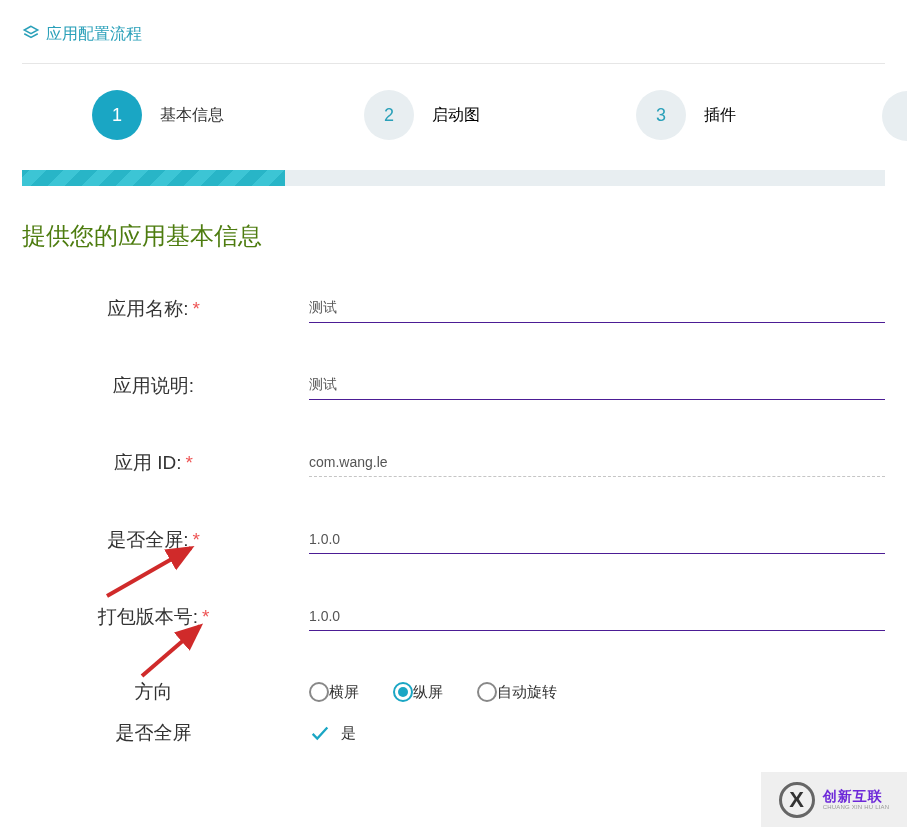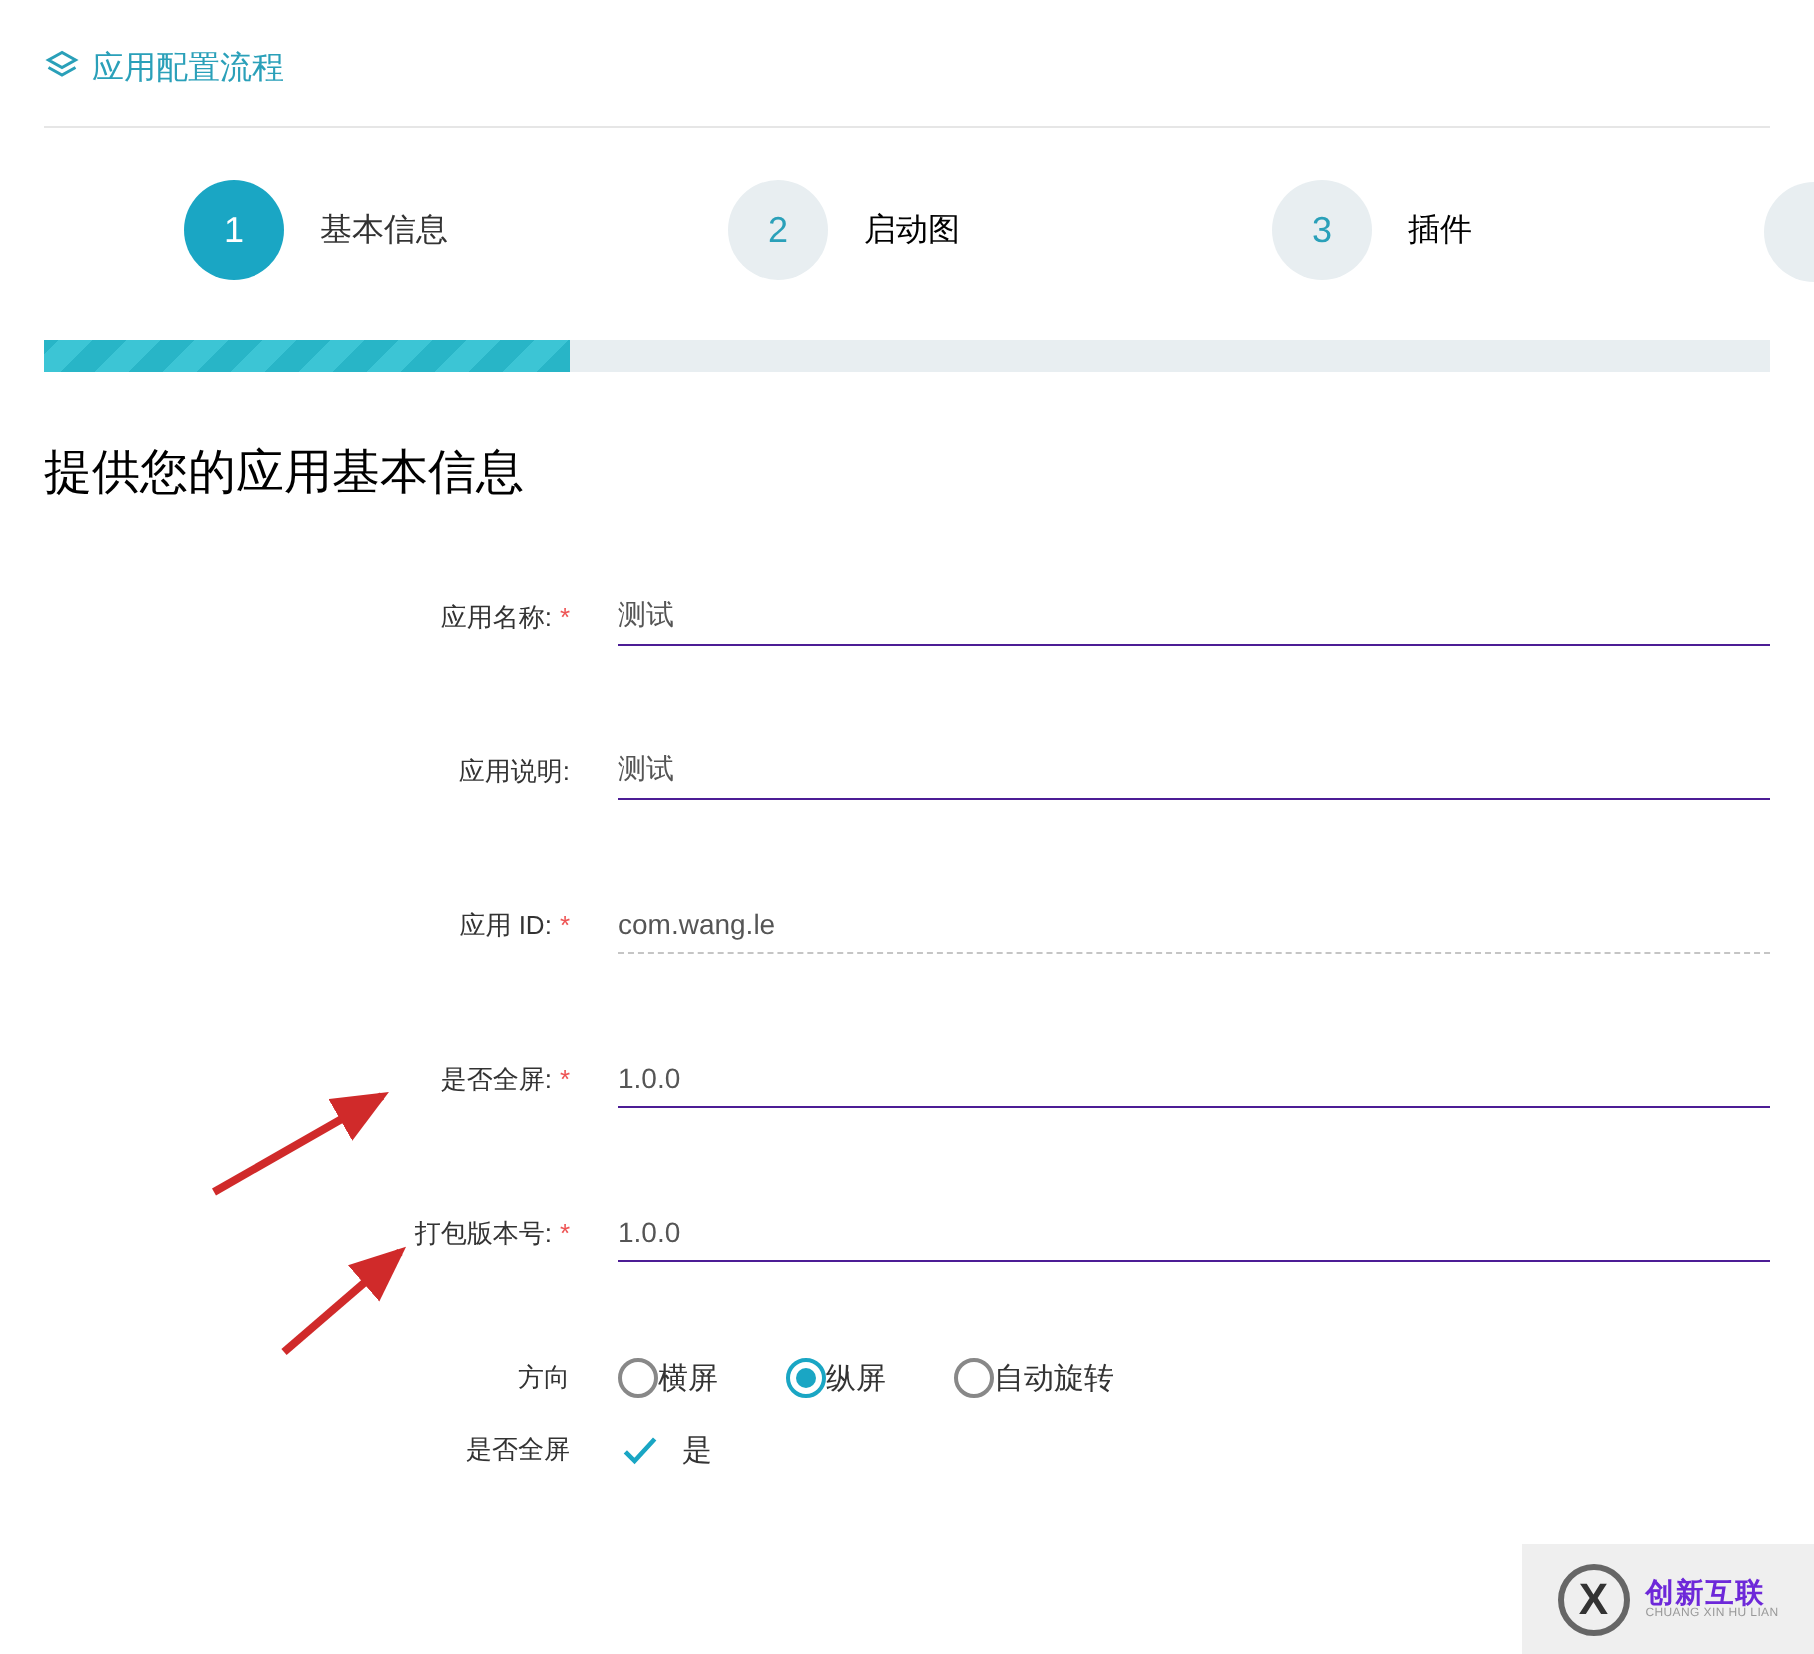--- a/index.html
+++ b/index.html
@@ -71,32 +71,32 @@
       width: 263px;
       background-image: repeating-linear-gradient(
         -45deg,
         #28b5c7 0 12px,
         #3cc5d5 12px 24px
       );
     }
     .section-title {
       font-size: 24px;
       font-weight: 400;
-      color: #000000;
+      color: #4d7c0f;
       margin-bottom: 42px;
     }
     .form-row {
       display: flex;
       align-items: center;
       margin-bottom: 48px;
     }
     .form-label {
       width: 267px;
-      text-align: right;
-      font-size: 13px;
+      text-align: center;
+      font-size: 19px;
       color: #333;
       padding-right: 4px;
     }
     .req { color: #e55; margin-left: 4px; }
     .form-input-wrap { flex: 1; margin-left: 20px; }
     .text-input {
       width: 100%;
       border: none;
       border-bottom: 1px solid #4c1d95;
       font-size: 14px;

